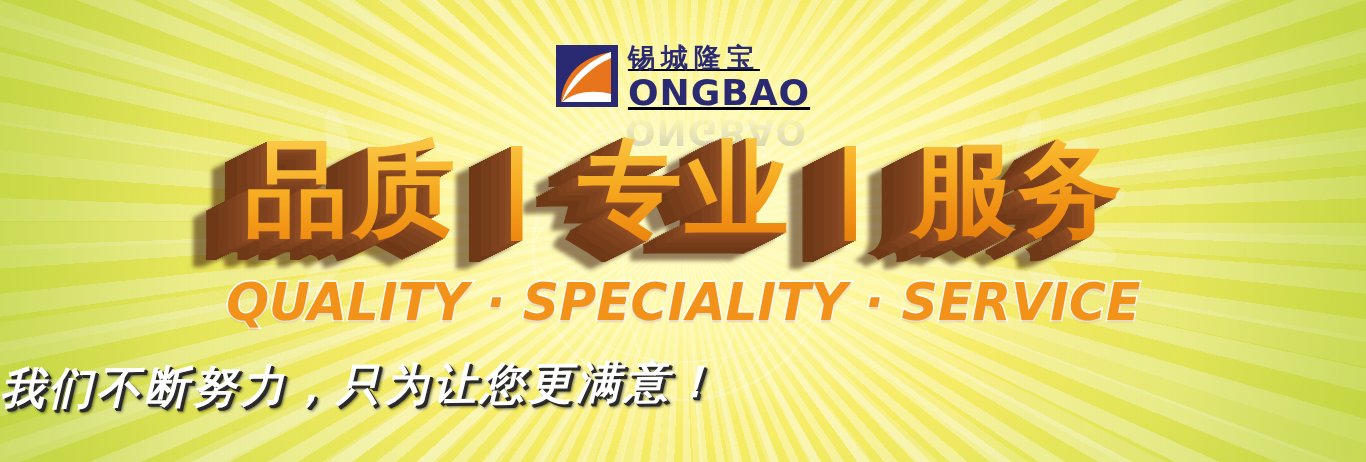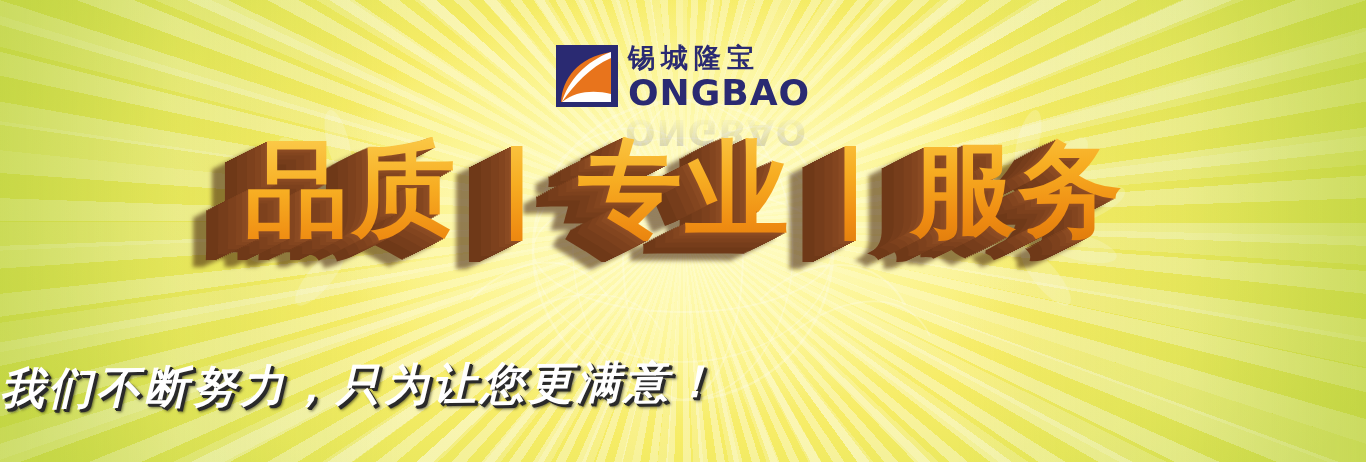--- a/index.html
+++ b/index.html
@@ -75,20 +75,21 @@
   }
 
   
   .logo-block {
     position: absolute;
     left: 0; right: 0;
     top: 44px;
     display: flex;
     justify-content: center;
     align-items: flex-end;
+    text-decoration: underline;
   }
   .logo-inner {
     display: flex;
     align-items: flex-start;
     gap: 10px;
   }
   .logo-mark {
     width: 62px;
     height: 62px;
     flex: 0 0 auto;
@@ -278,18 +279,21 @@
         <div class="logo-cn">锡城隆宝</div>
         <div class="logo-en">ONGBAO</div>
       </div>
     </div>
   </div>
 
   <div class="headline">
     <span class="hl-text">品质 | 专业 | 服务</span>
   </div>
 
+  <div class="english-line">
+    <span class="en-text">QUALITY · SPECIALITY · SERVICE</span>
+  </div>
 
   <div class="slogan">
     <span class="sl-text">我们不断努力，只为让您更满意！</span>
   </div>
 
 </div>
 
 </body></html>

